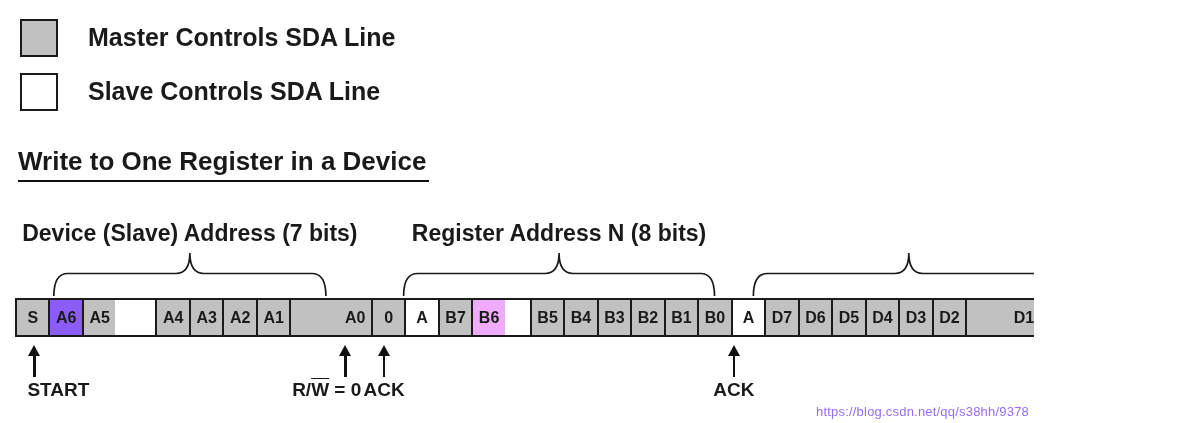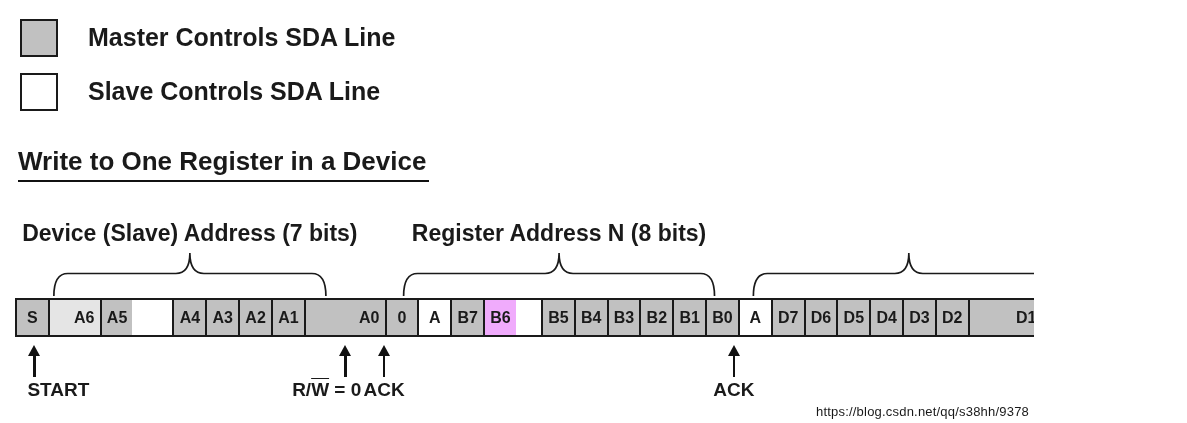--- a/index.html
+++ b/index.html
@@ -46,21 +46,21 @@
     border-bottom:11px solid #111;
   }
   .marker-arrow .stem { width:2.5px; height:21px; background:#111; margin:0 auto; }
   .marker-label {
     position:absolute; top:379px; font-size:19px; font-weight:600; white-space:nowrap;
   }
   .marker-label .ol { text-decoration:overline; }
   
   .watermark {
     position:absolute; right:5px; bottom:4px; font-size:13px;
-    color:#000000; opacity:0.9; letter-spacing:0.2px;margin-top:32px;
+    color:#8b5cf6; opacity:0.9; letter-spacing:0.2px;margin-top:32px;
   }
 </style>
 </head>
 <body>
 
 <div class="page">
 
   <div>
     <div class="legend-swatch" style="left: 20px; top: 19px; background: rgb(193, 193, 193);"></div>
     <div class="legend-label" style="top:23px;">Master Controls SDA Line</div>
@@ -74,21 +74,21 @@
   <div class="section-label" style="left: 559.069px;">Register Address N (8 bits)</div>
 
   <svg class="braces" id="braces">
       <path d="M 53.86206896551724 296 Q 53.86206896551724 273.5 67.86206896551724 273.5 L 175.87931034482756 273.5 Q 189.87931034482756 273.5 189.87931034482756 253 Q 189.87931034482756 273.5 203.87931034482756 273.5 L 311.8965517241379 273.5 Q 325.8965517241379 273.5 325.8965517241379 296" fill="none" stroke="#1a1a1a" stroke-width="1.7"></path>
       <path d="M 403.6206896551724 296 Q 403.6206896551724 273.5 417.6206896551724 273.5 L 545.0689655172413 273.5 Q 559.0689655172413 273.5 559.0689655172413 253 Q 559.0689655172413 273.5 573.0689655172413 273.5 L 700.5172413793102 273.5 Q 714.5172413793102 273.5 714.5172413793102 296" fill="none" stroke="#1a1a1a" stroke-width="1.7"></path>
       <path d="M 753.3793103448276 296 Q 753.3793103448276 273.5 767.3793103448276 273.5 L 894.8275862068965 273.5 Q 908.8275862068965 273.5 908.8275862068965 253 Q 908.8275862068965 273.5 922.8275862068965 273.5 L 1050.2758620689654 273.5 Q 1064.2758620689654 273.5 1064.2758620689654 296" fill="none" stroke="#1a1a1a" stroke-width="1.7"></path>
     </svg>
 
   <div class="bit-row" id="bit-row">
       <div class="bit-cell" style="background: rgb(193, 193, 193);">S</div>
-      <div class="bit-cell" style="background: #e5e5e5; padding-left: 19px;">A6</div>
+      <div class="bit-cell" style="background: #8b5cf6;">A6</div>
       <div class="bit-cell" style="background: rgb(193, 193, 193);">A5</div>
       <div class="bit-cell" style="background: rgb(193, 193, 193); margin-left: 40px;">A4</div>
       <div class="bit-cell" style="background: rgb(193, 193, 193);">A3</div>
       <div class="bit-cell" style="background: rgb(193, 193, 193);">A2</div>
       <div class="bit-cell" style="background: rgb(193, 193, 193);">A1</div>
       <div class="bit-cell" style="background: rgb(193, 193, 193); padding-left: 48px;">A0</div>
       <div class="bit-cell" style="background: rgb(193, 193, 193);">0</div>
       <div class="bit-cell" style="background: rgb(255, 255, 255);">A</div>
       <div class="bit-cell" style="background: rgb(193, 193, 193);">B7</div>
       <div class="bit-cell" style="background: #f0abfc;">B6</div>

